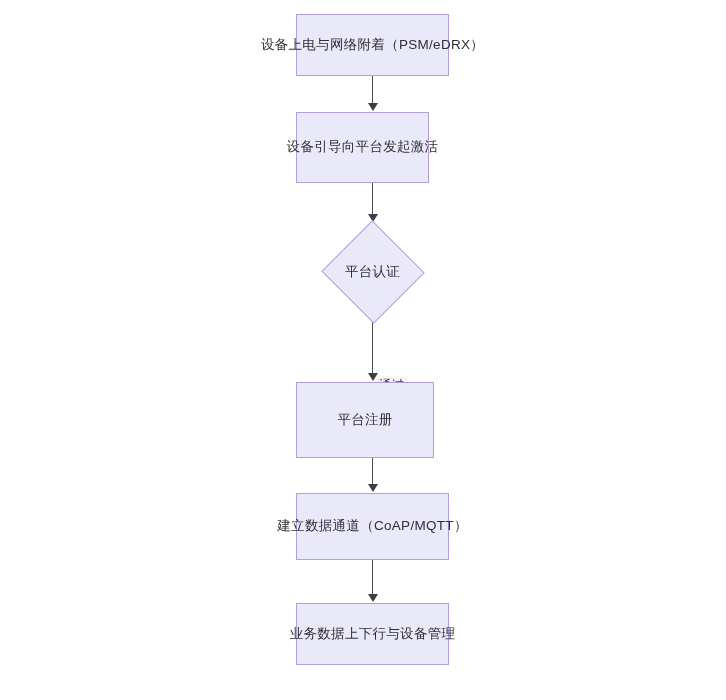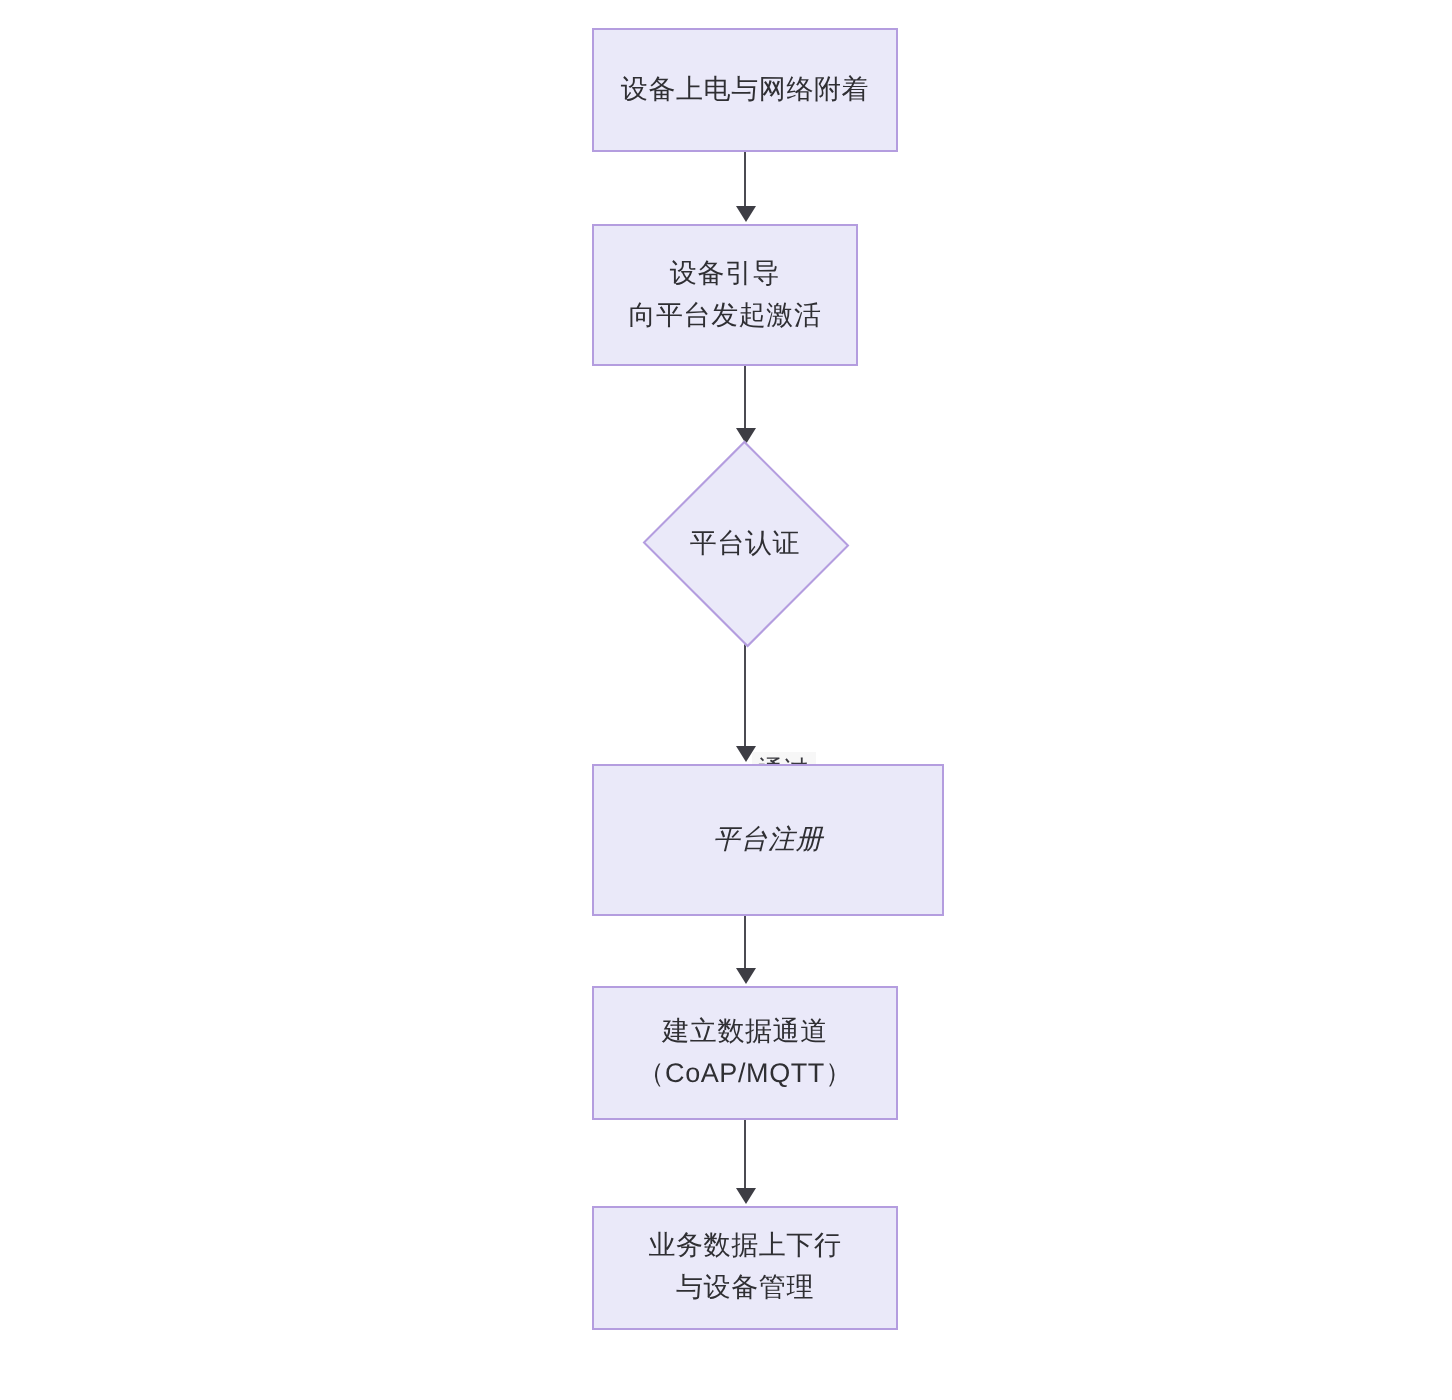--- a/index.html
+++ b/index.html
@@ -18,21 +18,21 @@
     width: 726px;
     height: 700px;
     background: #ffffff;
   }
   .node {
     position: absolute;
     box-sizing: border-box;
     background: #eae9f9;
     border: 1.5px solid #b49ddf;
     display: flex;
-    flex-direction: column;
+    flex-direction: row;
     align-items: center;
     justify-content: center;
     color: #2f2f33;
     font-size: 13.5px;
     line-height: 1.55;
     text-align: center;
     letter-spacing: 0.3px;
     white-space: nowrap;
   }
   .node .line2 {
@@ -94,30 +94,31 @@
     <div class="arrow-head" style="left: 367.5px; top: 214px;"></div>
     <div class="edge" style="left: 372px; top: 321px; height: 53px;"></div>
     <div class="arrow-head" style="left: 367.5px; top: 373px;"></div>
     <div class="edge-label" style="left: 376px; top: 335.5px; margin-top: 40px;">通过</div>
     <div class="edge" style="left: 372px; top: 458px; height: 27px;"></div>
     <div class="arrow-head" style="left: 367.5px; top: 484px;"></div>
     <div class="edge" style="left: 372px; top: 560px; height: 35px;"></div>
     <div class="arrow-head" style="left: 367.5px; top: 594px;"></div>
     <div class="node" style="left: 296px; top: 14px; width: 153px; height: 62px;">
       <span class="line1">设备上电与网络附着</span>
+      <span class="line2">（PSM/eDRX）</span>
     </div>
     <div class="node" style="left: 296px; top: 112px; width: 133px; height: 71px;">
       <span class="line1">设备引导</span>
       <span class="line2">向平台发起激活</span>
     </div>
     <div class="diamond-wrap" style="left: 322px; top: 223px; width: 101px; height: 98px;">
       <div class="diamond-shape" style="width: 72px; height: 72px; margin-left: -36px; margin-top: -36px; transform: rotate(45deg) scale(1.031, 1);"></div>
       <div class="diamond-label">平台认证</div>
     </div>
-    <div class="node" style="left: 296px; top: 382px; width: 176px; height: 76px; font-style: italic;">
+    <div class="node" style="left: 296px; top: 382px; width: 138px; height: 76px;">
       <span class="line1">平台注册</span>
     </div>
     <div class="node" style="left: 296px; top: 493px; width: 153px; height: 67px;">
       <span class="line1">建立数据通道</span>
       <span class="line2">（CoAP/MQTT）</span>
     </div>
     <div class="node" style="left: 296px; top: 603px; width: 153px; height: 62px;">
       <span class="line1">业务数据上下行</span>
       <span class="line2">与设备管理</span>
     </div>

